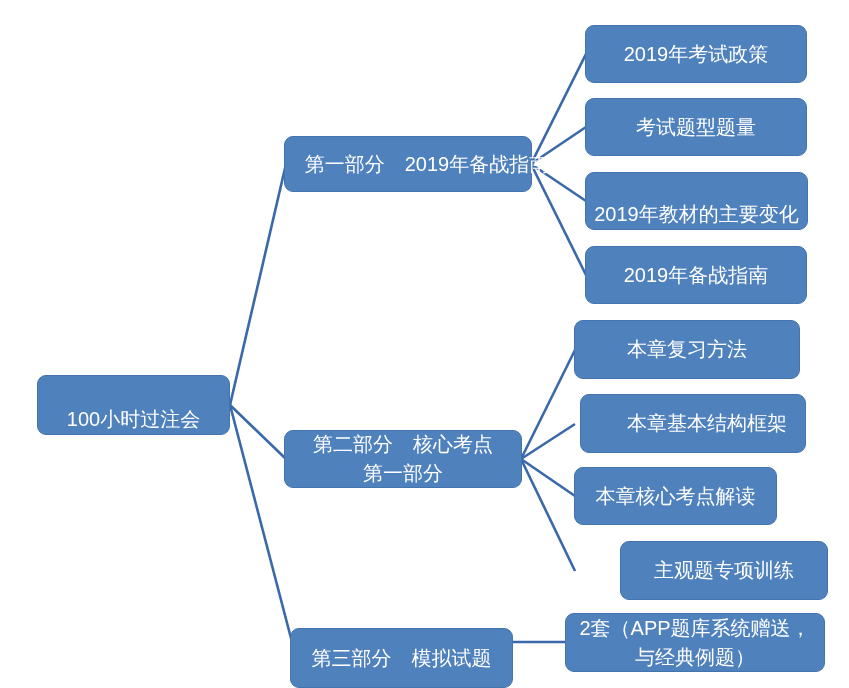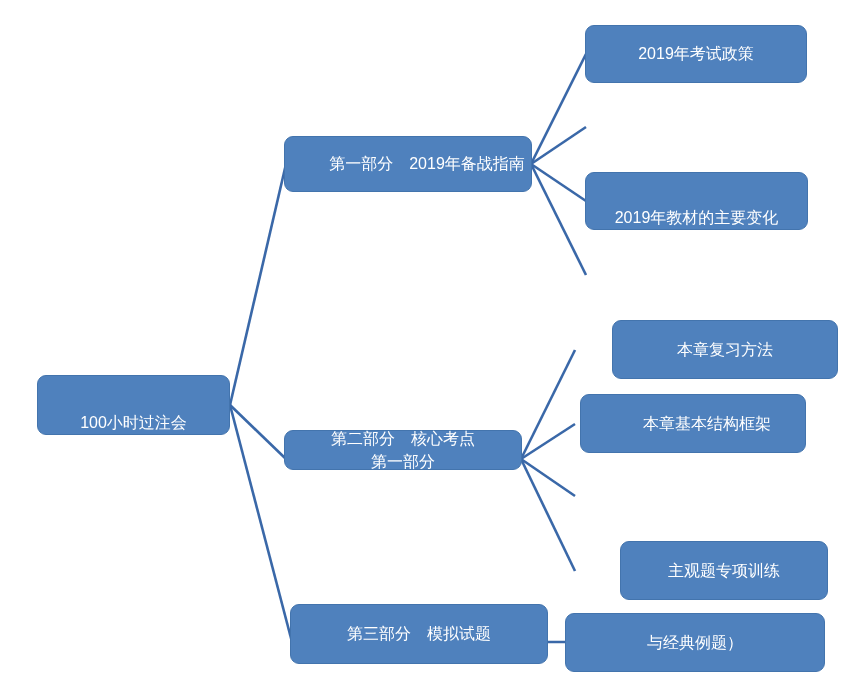--- a/index.html
+++ b/index.html
@@ -27,21 +27,21 @@
     box-sizing: border-box;
     background: #4F81BD;
     border: 1.5px solid #4374AD;
     border-radius: 9px;
     color: #FFFFFF;
     display: flex;
     flex-direction: column;
     align-items: center;
     justify-content: center;
     text-align: center;
-    font-size: 16px;
+    font-size: 20px;
     line-height: 1.45;
     white-space: pre;
   }
   .node .line {
     display: block;
   }
 </style>
 </head>
 <body>
 
@@ -69,49 +69,59 @@
   </svg>
 
   <div class="node" style="left:37px; top:375px; width:193px; height:60px;justify-content:flex-end;">
     <span class="line">100小时过注会</span>
   </div>
 
   <div class="node" style="left:284px; top:136px; width:248px; height:56px;padding-left:38px;">
     <span class="line">第一部分　2019年备战指南</span>
   </div>
 
-  <div class="node" style="left:284px; top:430px; width:238px; height:40px;">
+  <div class="node" style="left:284px; top:430px; width:238px; height:58px;">
     <span class="line">第二部分　核心考点</span>
     <span class="line">第一部分</span>
   </div>
 
-  <div class="node" style="left:290px; top:604px; width:258px; height:60px;">
+  <div class="node" style="left:290px; top:628px; width:223px; height:60px;">
     <span class="line">第三部分　模拟试题</span>
   </div>
 
   <div class="node" style="left:585px; top:25px; width:222px; height:58px;">
     <span class="line">2019年考试政策</span>
   </div>
 
+  <div class="node" style="left:585px; top:98px; width:222px; height:58px;">
+    <span class="line">考试题型题量</span>
+  </div>
 
   <div class="node" style="left:585px; top:172px; width:223px; height:58px;justify-content:flex-end;">
     <span class="line">2019年教材的主要变化</span>
   </div>
 
+  <div class="node" style="left:585px; top:246px; width:222px; height:58px;">
+    <span class="line">2019年备战指南</span>
+  </div>
 
-  <div class="node" style="left:574px; top:320px; width:226px; height:59px;margin-left:38px;">
+  <div class="node" style="left:574px; top:320px; width:226px; height:59px;">
     <span class="line">本章复习方法</span>
   </div>
 
   <div class="node" style="left:580px; top:394px; width:226px; height:59px;padding-left:28px;">
     <span class="line">本章基本结构框架</span>
   </div>
 
+  <div class="node" style="left:574px; top:467px; width:203px; height:58px;">
+    <span class="line">本章核心考点解读</span>
+  </div>
 
   <div class="node" style="left:574px; top:541px; width:208px; height:59px;margin-left:46px;">
     <span class="line">主观题专项训练</span>
   </div>
 
   <div class="node" style="left:565px; top:613px; width:260px; height:59px;">
+    <span class="line">2套（APP题库系统赠送，</span>
     <span class="line">与经典例题）</span>
   </div>
 
 </div>
 
 </body></html>

